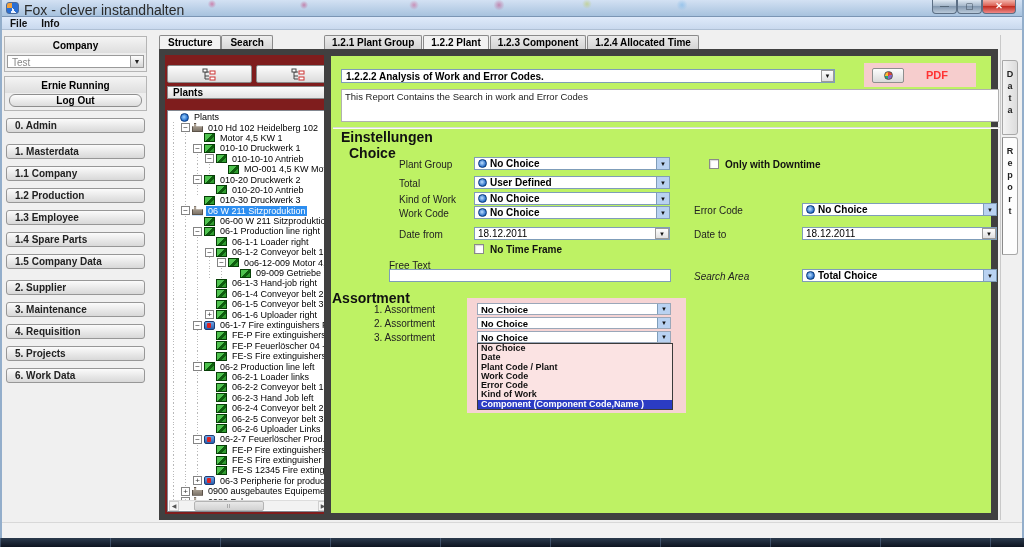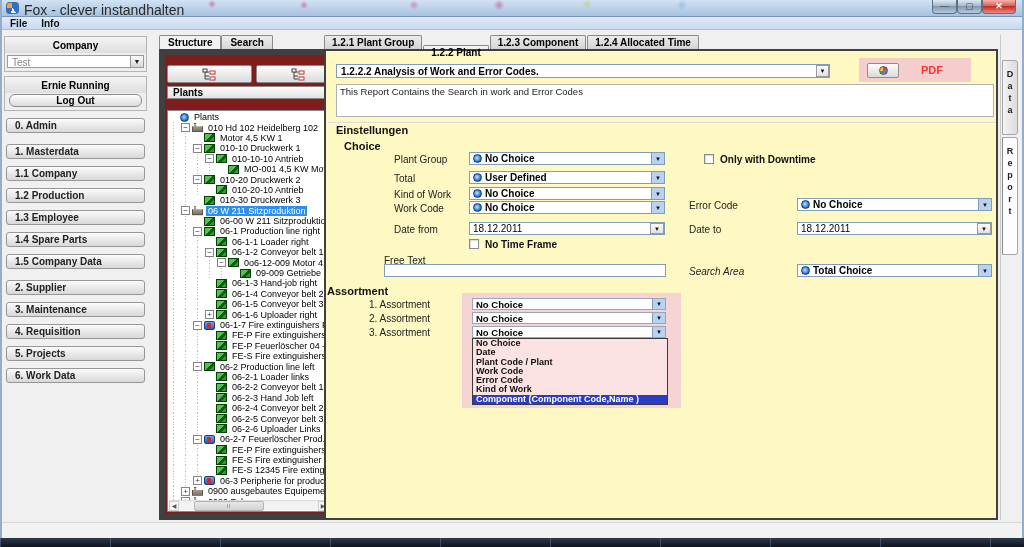--- a/index.html
+++ b/index.html
@@ -99,38 +99,38 @@
   .hthumb { position:absolute; top:0; left:25px; width:70px; height:10px; background:linear-gradient(#e8e8e8,#d2d2d2);
     border:1px solid #b4b4b4; border-radius:2px; }
   .hthumb::after { left:50%; top:2px; bottom:2px; height:auto; width:4px; margin:0 0 0 -2px;
     background:repeating-linear-gradient(to right,#aaa 0 1px,transparent 1px 2px); }
 
   
   .mainwrap { position:absolute; left:322px; top:35px; width:674px; height:485px; }
   .main-tabs { display:flex; height:14px; }
   .main-tab { font-size:10px; font-weight:bold; padding:1px 7px 0; border:1px solid #8a8a8a; border-bottom:none;
     background:linear-gradient(#ececec,#d4d4d4); border-radius:2px 2px 0 0; margin-right:1px; }
-  .main-tab.active { background:#f2f2f2; z-index:2; position:relative;margin-top:10px; }
-  .main-body { position:absolute; top:14px; left:0; right:0; bottom:0; border:2px solid #404040; background:#fef9c3; }
+  .main-tab.active { background:#f2f2f2; z-index:2; position:relative; }
+  .main-body { position:absolute; top:14px; left:0; right:0; bottom:0; border:7px solid #404040; background:#bef264; }
 
   .report-combo { position:absolute; left:10px; top:13px; width:494px; height:14px; background:#fff; border:1px solid #7f9db9; display:flex; }
   .report-combo .val { flex:1; font-size:10px; font-weight:bold; padding:1px 0 0 4px; white-space:nowrap; overflow:hidden; }
   .btn-arrow-boxed { width:13px; height:12px; border:1px solid #9a9a9a; background:linear-gradient(#fdfdfd,#e0e0e0);
     font-size:6px; line-height:11px; text-align:center; color:#111; }
   .pdf-block { position:absolute; left:533px; top:7px; width:112px; height:24px; background:#f6cdcd; display:flex; align-items:center; }
   .pdf-btn { width:32px; height:15px; margin-left:8px; background:linear-gradient(#fdfdfd,#dadada); border:1px solid #8e8e8e;
     border-radius:2px; display:flex; align-items:center; justify-content:center; }
   .pdf-btn .pie { width:9px; height:9px; border-radius:50%; background:conic-gradient(#d43 0 25%,#86c 25% 55%,#2a7 55% 75%,#fb3 75%); border:1px solid #555; }
   .pdf-label { color:#f33; font-weight:bold; font-size:11px; margin-left:22px; }
 
   .desc-box { position:absolute; left:10px; top:33px; width:658px; height:33px; background:#fff; border:1px solid #b0b0b0;
     font-size:9.5px; padding:1px 3px; color:#222; }
   .divider { position:absolute; left:2px; top:71px; width:668px; border-top:1px solid #d9d9d9; border-bottom:1px solid #fbfbfb; }
 
-  .sec-label { position:absolute; font-size:11px; font-weight:bold; color:#111; }
+  .sec-label { position:absolute; font-size:14px; font-weight:bold; color:#111; }
   .f-label { position:absolute; font-size:10px; color:#222; }
   .choice-combo { position:absolute; width:196px; height:13px; background:#fff; border:1px solid #7f9db9; display:flex; align-items:center; }
   .choice-combo .orb { width:9px; height:9px; border-radius:50%; margin:0 3px 0 3px; flex:0 0 9px;
     background:radial-gradient(circle at 3px 3px,#bfe0ff,#1660c0 75%); border:1px solid #0a3a78; }
   .choice-combo .val { flex:1; font-size:10px; font-weight:bold; white-space:nowrap; overflow:hidden; }
   .arrow-blue { width:13px; align-self:stretch; flex:0 0 13px; background:#b9d2f1; border-left:1px solid #7f9db9;
     font-size:6px; line-height:12px; text-align:center; color:#111; }
   .date-combo { position:absolute; width:196px; height:13px; background:#fff; border:1px solid #7f9db9; display:flex; align-items:center; }
   .date-combo .val { flex:1; font-size:10px; padding-left:3px; }
   .date-combo .btn-arrow-boxed { margin-right:0; width:14px; height:11px; }

